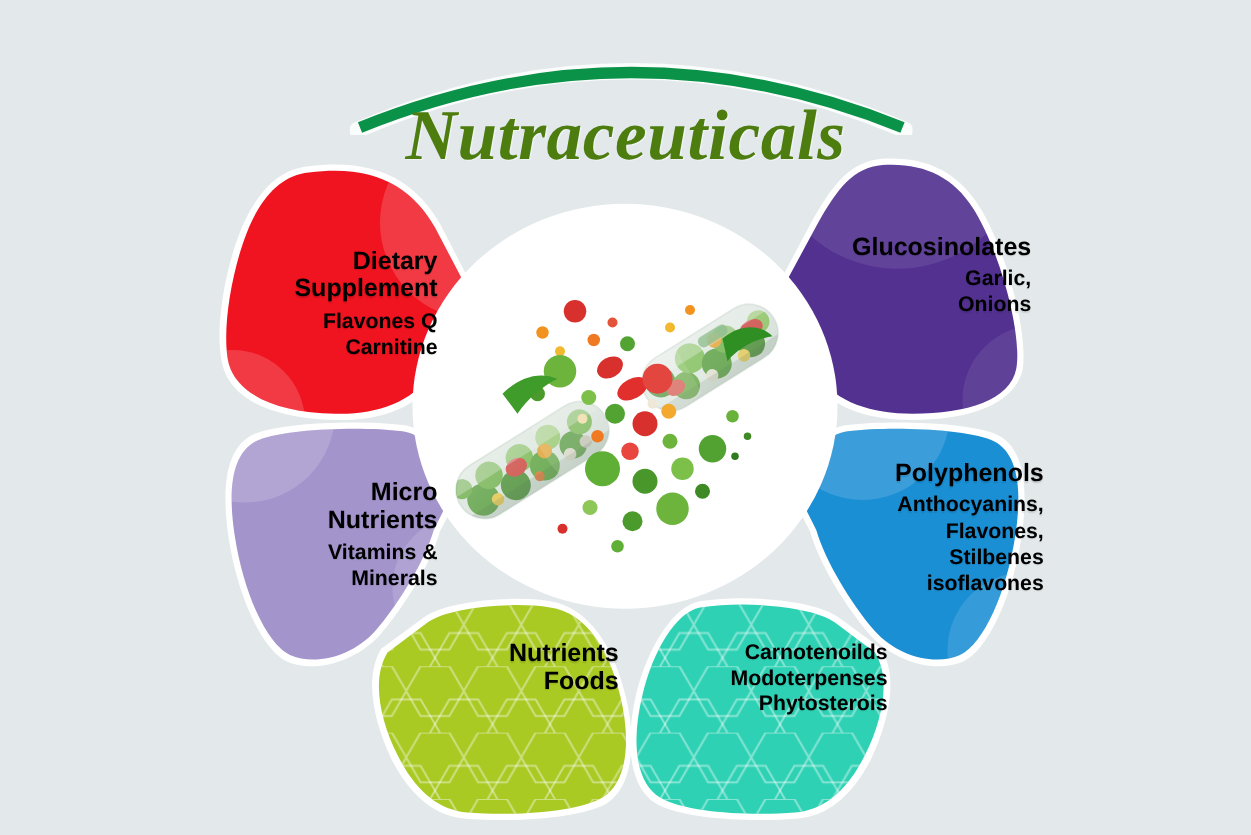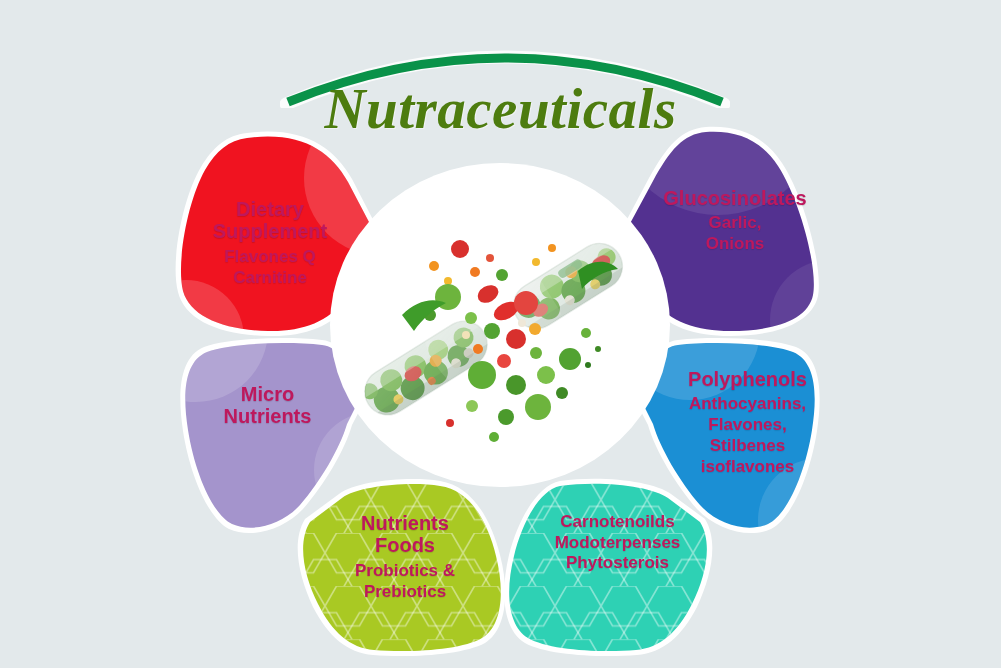--- a/index.html
+++ b/index.html
@@ -72,22 +72,22 @@
     position: absolute;
     left: 0;
     top: 0;
     width: 340px;
     height: 324px;
   }
 
   
   .seg-label {
     position: absolute;
-    text-align: center;
-    color: #be185d;
+    text-align: right;
+    color: #000000;
     pointer-events: none;
     line-height: 1.12;
   }
   .seg-title {
     font-size: 20px;
     font-weight: bold;
     display: block;
     margin-bottom: 4px;
     text-shadow: 0 1px 1px rgba(0,0,0,0.13);
   }
@@ -396,26 +396,26 @@
       <span>Modoterpenses</span><br>
       <span>Phytosterois</span>
     </span>
   </div>
 
   <div class="seg-label" id="label-functional">
     <span class="seg-title">
       <span>Nutrients</span><br>
       <span>Foods</span>
     </span>
-    <span class="seg-sub">
-      <span>Probiotics &amp;</span><br>
-      <span>Prebiotics</span>
-    </span>
   </div>
 
   <div class="seg-label" id="label-micro">
     <span class="seg-title">
       <span>Micro</span><br>
       <span>Nutrients</span>
     </span>
+    <span class="seg-sub">
+      <span>Vitamins &amp;</span><br>
+      <span>Minerals</span>
+    </span>
   </div>
 
 </div>
 
 </body></html>

